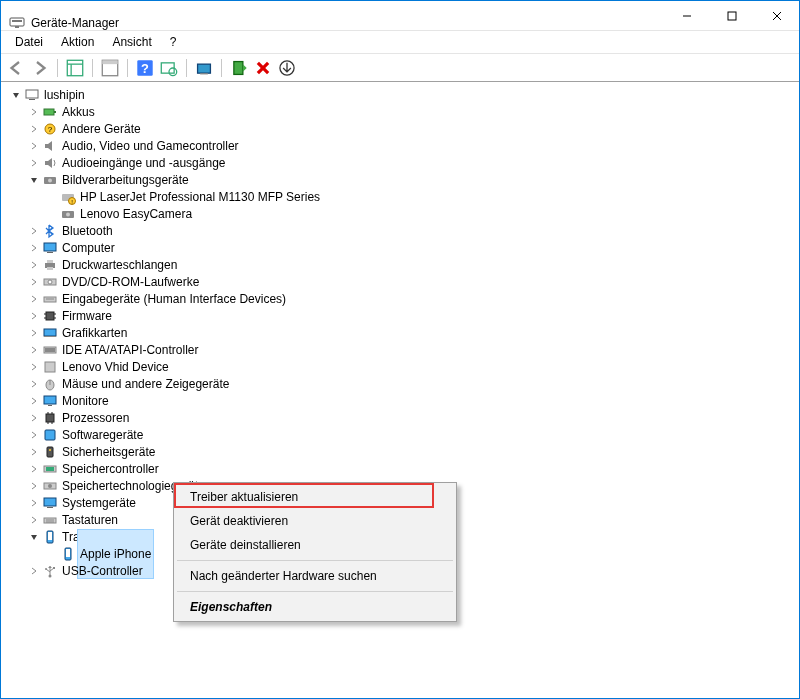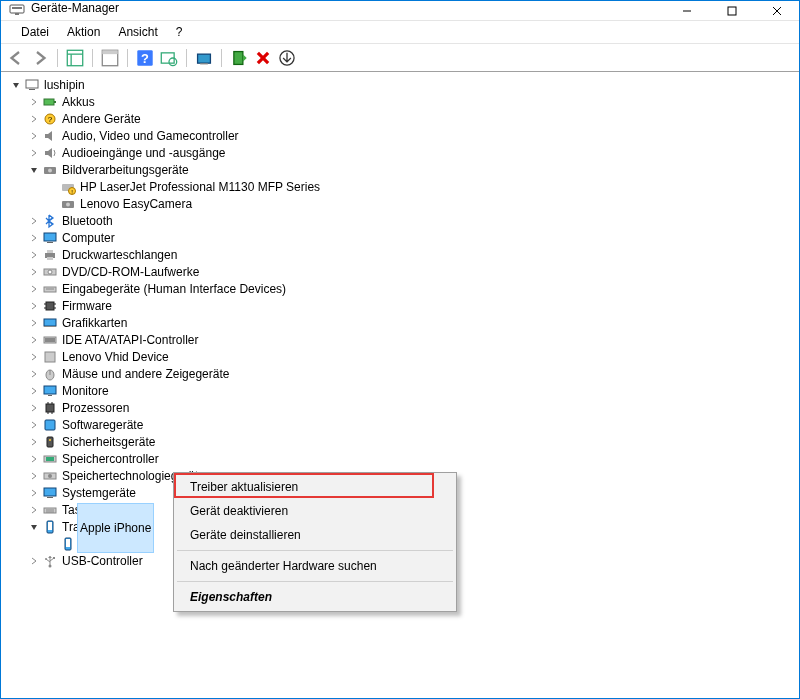--- a/index.html
+++ b/index.html
@@ -8,22 +8,22 @@
     font-family: "Segoe UI", Tahoma, sans-serif;
     font-size: 12px;
     background: #fff;
     width: 800px;
     height: 699px;
     overflow: hidden;
     border: 1px solid #0078d7;
   }
   .titlebar {
     display: flex;
-    align-items: flex-start;
-    height: 20px;
+    align-items: flex-end;
+    height: 30px;
     background: #fff;
     padding-left: 8px;
     border-bottom: 1px solid #e5e5e5;
   }
   .titlebar .title-icon {
     width: 16px; height: 16px;
     margin-right: 6px;
     display: flex; align-items: center; justify-content: center;
   }
   .titlebar .title-text {
@@ -35,21 +35,21 @@
   .win-btns { display: flex; height: 100%; }
   .win-btn {
     width: 45px;
     display: flex; align-items: center; justify-content: center;
     color: #000;
   }
   .win-btn svg { width: 10px; height: 10px; }
   .menubar {
     display: flex;
     gap: 2px;
-    padding: 2px 12px;
+    padding: 2px 6px;
     font-size: 12px;
     border-bottom: 1px solid #e5e5e5;
   }
   .menubar .menu-item {
     padding: 2px 8px;
   }
   .toolbar {
     display: flex;
     align-items: center;
     gap: 6px;
@@ -95,21 +95,21 @@
   }
   .label { }
   .selected {
     background: #cce8ff;
     outline: 1px solid #99d1ff;
     padding: 16px 2px;
     margin-left: -2px;
   }
   .ind0 { padding-left: 2px; }
   .ind1 { padding-left: 20px; }
-  .ind2 { padding-left: 38px; align-items: flex-end; }
+  .ind2 { padding-left: 38px; }
   .context-menu {
     position: absolute;
     left: 172px;
     top: 400px;
     width: 284px;
     background: #f2f2f2;
     border: 1px solid #a0a0a0;
     box-shadow: 4px 4px 4px rgba(0,0,0,0.25);
     padding: 2px;
   }

